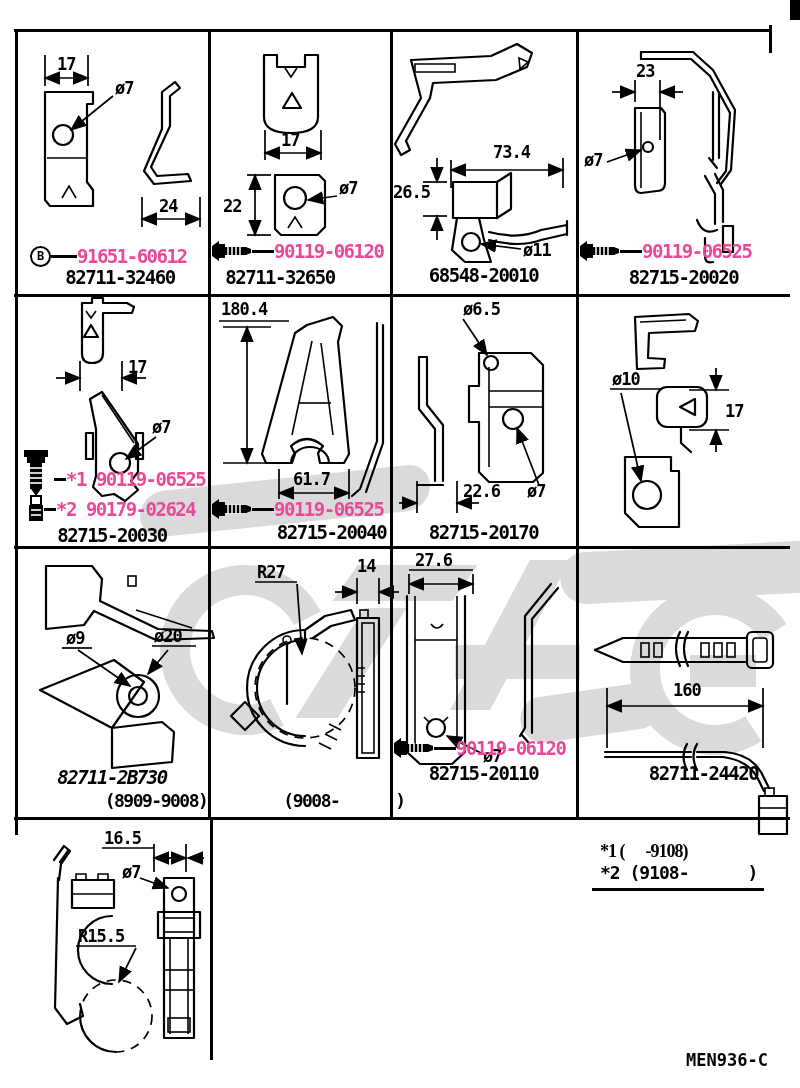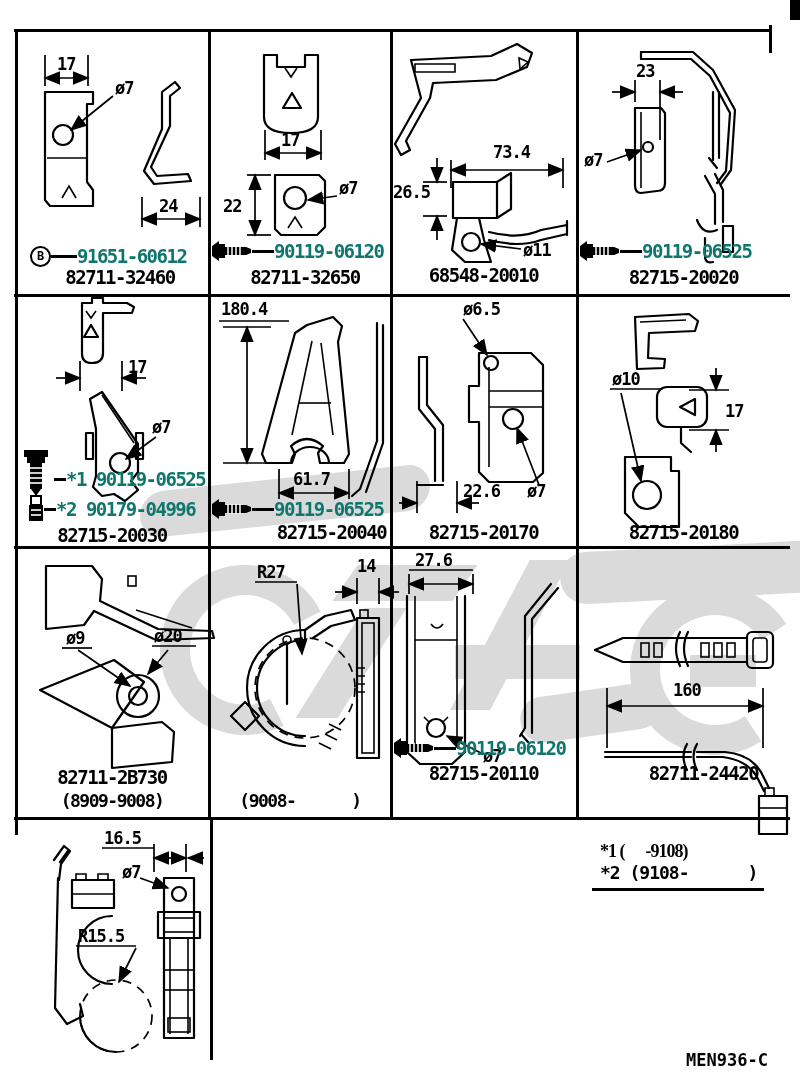--- a/index.html
+++ b/index.html
@@ -10,23 +10,23 @@
   .wmc{position:absolute;z-index:0;border:30px solid #dadada;border-right-color:transparent;border-radius:50%;background:transparent;}
   svg.cell{position:absolute;z-index:2;overflow:visible;}
   .art{stroke:#000;fill:none;stroke-width:2.2;stroke-linejoin:round;stroke-linecap:round;}
   .thin{stroke:#000;fill:none;stroke-width:1.6;}
   .dl{stroke:#000;fill:none;stroke-width:1.7;}
   .dashed{stroke-dasharray:9 7;}
   .dt{font:bold 17px "DejaVu Sans Mono",monospace;fill:#000;letter-spacing:-1px;}
   .plabel{position:absolute;z-index:3;font:bold 19px "DejaVu Sans Mono",monospace;
           letter-spacing:-1.5px;color:#000;text-align:center;white-space:pre;}
   .rangelabel{position:absolute;z-index:3;font:bold 18px "DejaVu Sans Mono",monospace;
-          letter-spacing:-1.5px;color:#000;text-align:center;white-space:pre;}
+          letter-spacing:-1.5px;color:#000;text-align:center;white-space:pre;margin-left:44px;}
   .hwrow{position:absolute;z-index:3;display:flex;align-items:center;}
-  .hwtext{font:bold 19px "DejaVu Sans Mono",monospace;letter-spacing:-1.5px;color:#0f766e;white-space:pre;}
+  .hwtext{font:bold 19px "DejaVu Sans Mono",monospace;letter-spacing:-1.5px;color:#ec4899;white-space:pre;}
   .conn{height:3px;background:#000;}
   .circleb{width:17px;height:17px;border:2px solid #000;border-radius:50%;
            font:bold 12px "DejaVu Sans Mono",monospace;display:flex;align-items:center;
            justify-content:center;flex:0 0 auto;}
   .legend{position:absolute;z-index:3;font:bold 18px "DejaVu Sans Mono",monospace;
           letter-spacing:-1px;white-space:pre;color:#000;line-height:22px;}
   .footer{position:absolute;z-index:3;font:bold 17px "DejaVu Sans Mono",monospace;color:#000;}
   .speck{position:absolute;background:#000;z-index:1;}
 </style>
 </head>
@@ -114,21 +114,21 @@
       <rect x="13" y="7" width="21" height="8" fill="#000"></rect>
       <line x1="16" y1="6" x2="16" y2="16" stroke="#fff" stroke-width="1.5"></line>
       <line x1="20" y1="6" x2="20" y2="16" stroke="#fff" stroke-width="1.5"></line>
       <line x1="24" y1="6" x2="24" y2="16" stroke="#fff" stroke-width="1.5"></line>
       <line x1="28" y1="6" x2="28" y2="16" stroke="#fff" stroke-width="1.5"></line>
       <polygon points="34,7 39,9 39,13 34,15" fill="#000"></polygon>
     </svg>
     <span class="conn" style="width:22px;"></span>
     <span class="hwtext">90119-06120</span>
   </div>
-  <div class="plabel" style="left:224px;top:266px;width:162px;">82711-32650</div>
+  <div class="plabel" style="left:199px;top:266px;width:162px;">82711-32650</div>
 
   <svg class="cell" style="left:391px;top:30px" width="185" height="235" viewBox="0 0 185 235">
     <path class="art" d="M20,30 l80,-4 l26,-12 l15,9 l-5,14 l-31,13 l-63,3 l-3,15 l-24,43 l4,9 l-9,5 l-6,-11 l26,-46 z"></path>
     <path class="thin" d="M24,34 h40 v8 h-40 z"></path>
     <path class="thin" d="M128,28 l9,4 l-8,7 z"></path>
     <text class="dt" x="102" y="128">73.4</text>
     <line class="dl" x1="60" y1="130" x2="60" y2="158"></line>
       <line class="dl" x1="172" y1="128" x2="172" y2="158"></line>
     <line class="dl" x1="60" y1="140" x2="172" y2="140" marker-start="url(#ah)" marker-end="url(#ah)"></line>
     <text class="dt" x="2" y="168">26.5</text>
@@ -223,21 +223,21 @@
   </div>
   <div class="hwrow" style="left:28px;top:495px;">
     <svg width="16" height="28" viewBox="0 0 16 28">
       <rect x="3" y="1" width="10" height="9" fill="none" stroke="#000" stroke-width="2"></rect>
       <rect x="1" y="10" width="14" height="16" fill="#000"></rect>
       <line x1="3" y1="15" x2="13" y2="15" stroke="#fff" stroke-width="1.6"></line>
       <line x1="3" y1="20" x2="13" y2="20" stroke="#fff" stroke-width="1.6"></line>
     </svg>
     <span class="conn" style="width:12px;"></span>
     <span class="hwtext">*2</span>
-    <span class="hwtext" style="margin-left:10px;">90179-04996</span>
+    <span class="hwtext" style="margin-left:10px;">90179-02624</span>
   </div>
   <div class="plabel" style="left:16px;top:524px;width:192px;">82715-20030</div>
 
   <svg class="cell" style="left:209px;top:295px" width="181" height="210" viewBox="0 0 181 210">
     <text class="dt" x="12" y="20">180.4</text>
     <line class="dl" x1="10" y1="26" x2="80" y2="26"></line>
     <line class="dl" x1="14" y1="32" x2="62" y2="32"></line>
       <line class="dl" x1="14" y1="168" x2="62" y2="168"></line>
     <line class="dl" x1="38" y1="32" x2="38" y2="168" marker-start="url(#ah)" marker-end="url(#ah)"></line>
     <path class="art" d="M98,30 l26,-8 l9,9 l-4,16 l11,112 l-5,9 h-24 l-2,-10 l5,-7 q-16,-14 -32,0 l4,8 l-3,9 h-26 l-4,-9 l33,-121 z"></path>
@@ -301,38 +301,37 @@
       <line class="dl" x1="112" y1="135" x2="152" y2="135"></line>
     <line class="dl" x1="139" y1="73" x2="139" y2="95" marker-end="url(#ah)"></line>
     <line class="dl" x1="139" y1="157" x2="139" y2="135" marker-end="url(#ah)"></line>
     <text class="dt" x="148" y="122">17</text>
     <text class="dt" x="35" y="90">ø10</text>
     <line class="dl" x1="33" y1="94" x2="85" y2="94"></line>
     <line class="dl" x1="44" y1="98" x2="64" y2="186" marker-end="url(#ah)"></line>
     <path class="art" d="M48,162 h46 v14 h8 v56 h-40 l-14,-14 z"></path>
     <circle class="art" cx="70" cy="200" r="14"></circle>
   </svg>
-  <div class="plabel" style="left:577px;top:521px;width:213px;">82715-20180</div>
 
   <svg class="cell" style="left:16px;top:548px" width="192" height="215" viewBox="0 0 192 215">
     <path class="art" d="M30,18 h46 l10,13 l-2,22 l58,28 l54,2 l2,7 l-58,2 l-62,-29 l-10,14 l-38,4 z"></path>
     <line class="thin" x1="120" y1="62" x2="176" y2="80"></line>
     <rect class="thin" x="112" y="28" width="8" height="10"></rect>
     <text class="dt" x="50" y="96">ø9</text>
     <line class="dl" x1="46" y1="100" x2="76" y2="100"></line>
     <line class="dl" x1="62" y1="102" x2="114" y2="138" marker-end="url(#ah)"></line>
     <text class="dt" x="138" y="94">ø20</text>
     <line class="dl" x1="136" y1="98" x2="180" y2="98"></line>
     <line class="dl" x1="152" y1="102" x2="132" y2="126" marker-end="url(#ah)"></line>
     <path class="art" d="M24,142 L98,112 L128,134 L96,180 Z"></path>
     <path class="art" d="M96,180 l50,-6 l12,10 l-2,30 l-60,6 z"></path>
     <circle class="art" cx="122" cy="148" r="21"></circle>
     <circle class="art" cx="122" cy="148" r="9"></circle>
   </svg>
-  <div class="plabel" style="left:16px;top:766px;width:192px;">82711-2B730</div>
+  <div class="plabel" style="left:16px;top:766px;width:192px;font-style:italic;">82711-2B730</div>
   <div class="rangelabel" style="left:16px;top:790px;width:192px;">(8909-9008)</div>
 
   <svg class="cell" style="left:209px;top:548px" width="181" height="215" viewBox="0 0 181 215">
     <text class="dt" x="48" y="30">R27</text>
     <line class="dl" x1="46" y1="34" x2="88" y2="34"></line>
     <line class="dl" x1="88" y1="36" x2="93" y2="106" marker-end="url(#ah)"></line>
     <circle class="dl dashed" cx="96" cy="140" r="50"></circle>
     <path class="art" d="M96,82 a58,58 0 1 0 0,116"></path>
     <path class="art" d="M96,92 a48,48 0 1 0 0,96"></path>
     <line class="art" x1="96" y1="82" x2="96" y2="92"></line>

